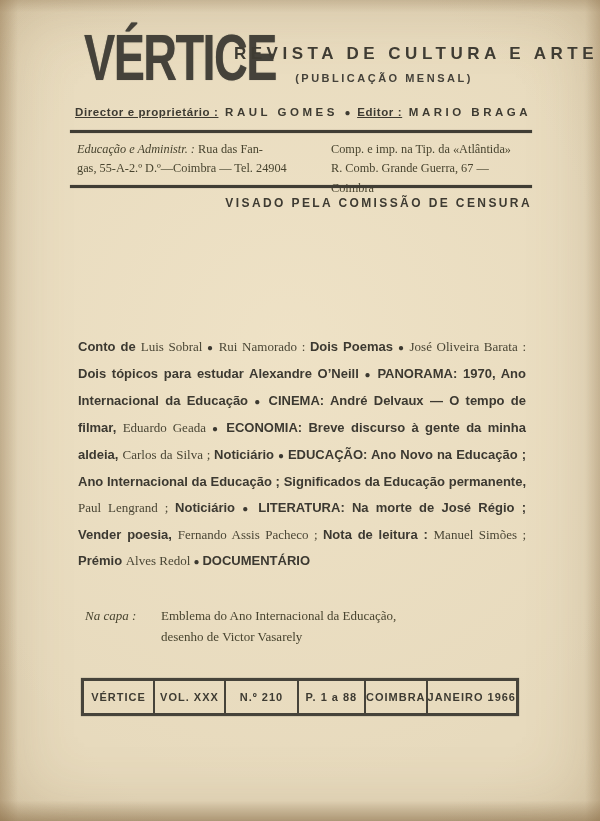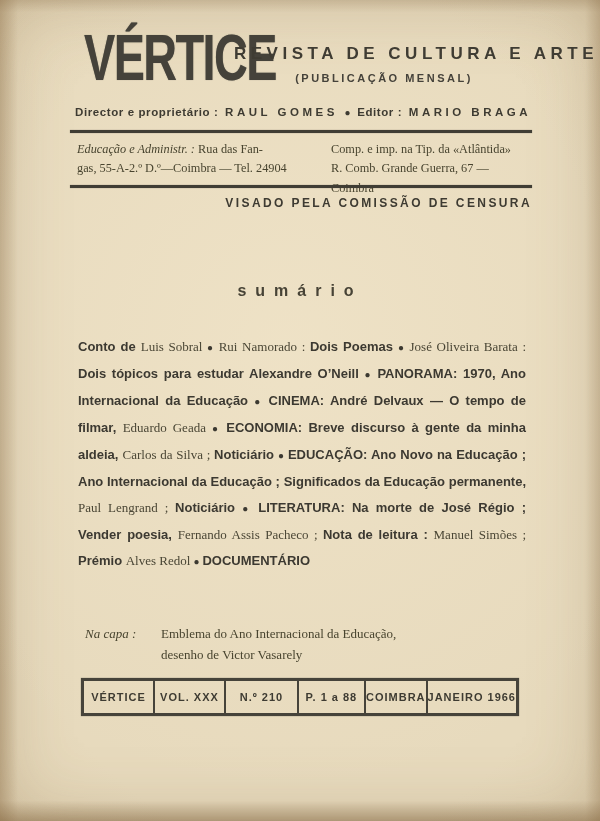--- a/index.html
+++ b/index.html
@@ -40,21 +40,21 @@
     font-weight:bold;font-size:11px;letter-spacing:2.5px;margin-top:8px;
     color:#45423a;
   }
 
   
   .staff{
     display:flex;justify-content:space-between;align-items:baseline;
     font-weight:bold;font-size:11.5px;color:#3e3b32;
   }
   .staff .sp{letter-spacing:3.5px;white-space:nowrap;}
-  .staff .lbl{letter-spacing:.6px;white-space:nowrap;}
+  .staff .lbl{letter-spacing:.6px;white-space:nowrap;text-decoration:underline;}
   .dot-sep{font-size:10px;}
 
   .rule{background:#403d34;height:3px;box-shadow:0 0 1px rgba(64,61,52,.8);}
 
   
   .imprint{
     display:flex;
     font-family:"Liberation Serif",serif;
     font-size:12.3px;line-height:1.58;color:#48442f;
   }
@@ -136,25 +136,24 @@
     <div class="col-r">
       <span>Comp. e imp. na Tip. da «Atlântida»</span><br>
       <span>R. Comb. Grande Guerra, 67 — Coimbra</span>
     </div>
   </div>
 
   <div class="abs rule" style="left:70px;top:185px;width:462px;height:2.5px;"></div>
 
   <div class="abs visado" style="left:70px;top:196px;width:462px;">VISADO PELA COMISSÃO DE CENSURA</div>
 
-  <div class="abs sumario" style="left:0;top:282px;width:600px;">sumário</div>
 
   <div class="abs summary-par" style="left:78px;top:334px;width:448px;"><span class="seg-b">Conto de </span><span class="seg-r">Luis Sobral </span><span class="seg-d">● </span><span class="seg-r">Rui Namorado : </span><span class="seg-b">Dois Poemas </span><span class="seg-d">● </span><span class="seg-r">José Oliveira Barata : </span><span class="seg-b">Dois tópicos para estudar Alexandre O’Neill </span><span class="seg-d">● </span><span class="seg-b">PANORAMA: 1970, Ano Internacional da Educação </span><span class="seg-d">● </span><span class="seg-b">CINEMA: André Delvaux — O tempo de filmar, </span><span class="seg-r">Eduardo Geada </span><span class="seg-d">● </span><span class="seg-b">ECONOMIA: Breve discurso à gente da minha aldeia, </span><span class="seg-r">Carlos da Silva ; </span><span class="seg-b">Noticiário </span><span class="seg-d">● </span><span class="seg-b">EDUCAÇÃO: Ano Novo na Educação ; Ano Internacional da Educação ; Significados da Educação permanente, </span><span class="seg-r">Paul Lengrand ; </span><span class="seg-b">Noticiário </span><span class="seg-d">● </span><span class="seg-b">LITERATURA: Na morte de José Régio ; Vender poesia, </span><span class="seg-r">Fernando Assis Pacheco ; </span><span class="seg-b">Nota de leitura : </span><span class="seg-r">Manuel Simões ; </span><span class="seg-b">Prémio </span><span class="seg-r">Alves Redol </span><span class="seg-d">● </span><span class="seg-b">DOCUMENTÁRIO</span></div>
 
-  <div class="abs cover-note" style="left:85px;top:624px;width:430px;">
+  <div class="abs cover-note" style="left:85px;top:606px;width:430px;">
     <span class="lbl">Na capa :</span>
     <span>
       <span>Emblema do Ano Internacional da Educação,</span><br>
       <span>desenho de Victor Vasarely</span>
     </span>
   </div>
 
   <div class="abs vol-table" style="left:81px;top:678px;width:432px;">
       <div class="cell" style="flex-grow: 72; flex-basis: 0px;">VÉRTICE</div>
       <div class="cell" style="flex-grow: 72; flex-basis: 0px;">VOL. XXX</div>

